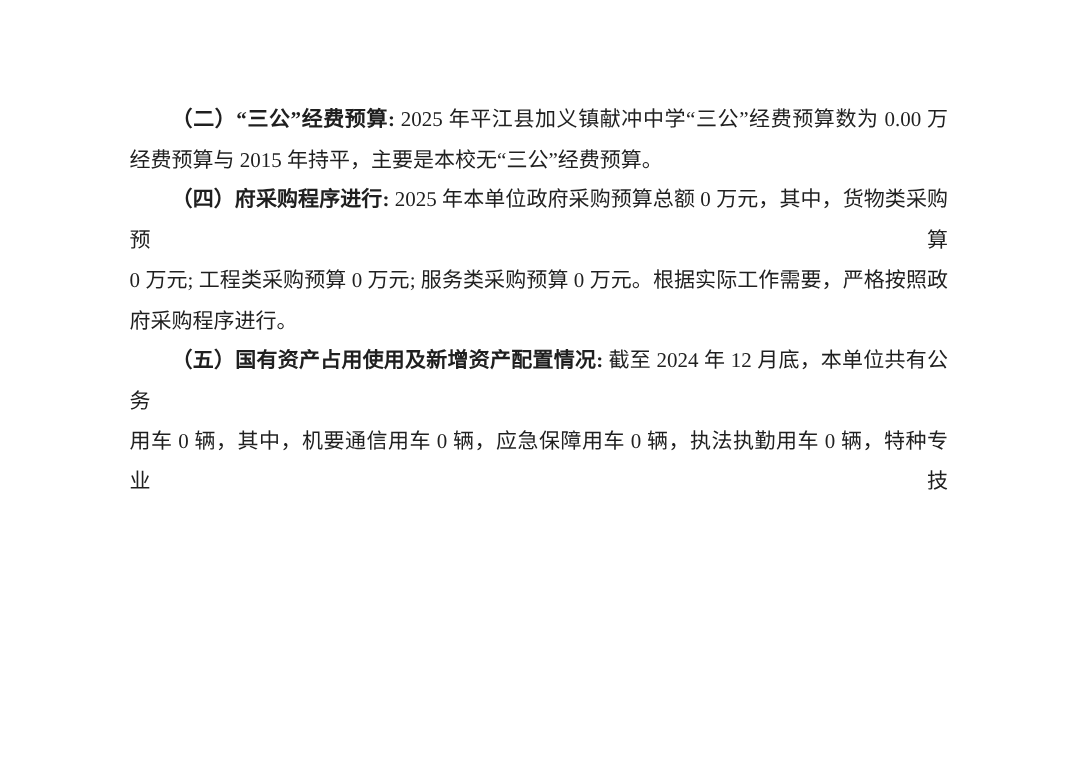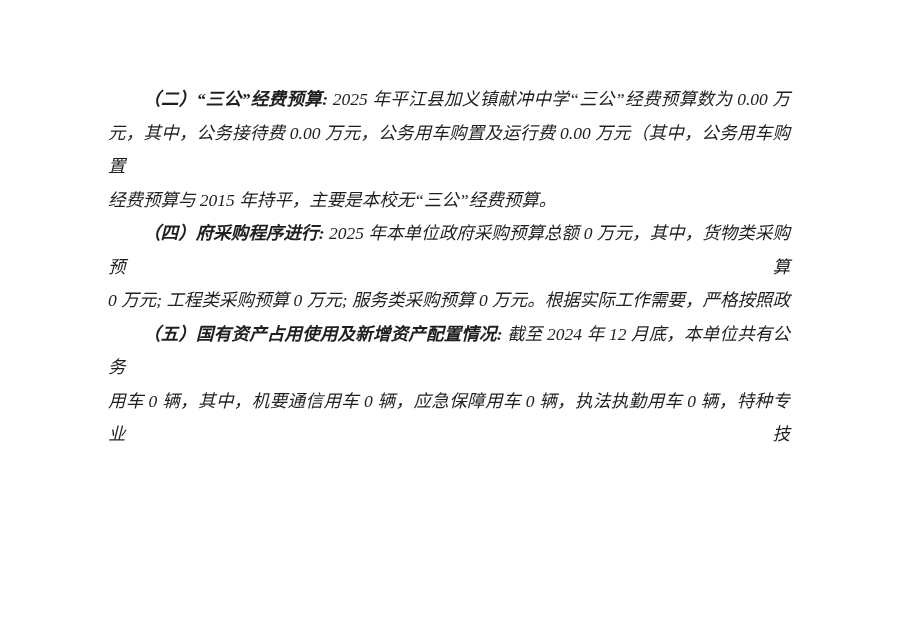--- a/index.html
+++ b/index.html
@@ -20,49 +20,48 @@
     position: absolute;
     left: 108px;
     top: 83px;
     width: 682px;
     font-size: 17.5px;
     line-height: 33.5px;
   }
   .line {
     text-align: justify;
     text-justify: inter-ideograph;
-    font-style: italic;
   }
   
   .line.j {
     text-align-last: justify;
   }
   .line.indent {
     text-indent: 2em;
   }
   .b {
     font-weight: bold;
   }
 </style>
 </head>
 <body>
 
 <div class="page">
   <div class="text-block">
 
     <div class="para">
       <div class="line j indent"><span class="b">（二）“三公”经费预算:</span><span> 2025 年平江县加义镇献冲中学“三公”经费预算数为 0.00 万</span></div>
-      <div class="line j"><span>元，其中，公务接待费 0.00 万元，公务用车购置及运行费 0.00 万元（其中，公务用车购置</span></div>
       <div class="line"><span>经费预算与 2015 年持平，主要是本校无“三公”经费预算。</span></div>
     </div>
 
 
     <div class="para">
       <div class="line j indent"><span class="b">（四）府采购程序进行:</span><span> 2025 年本单位政府采购预算总额 0 万元，其中，货物类采购预算</span></div>
       <div class="line j"><span>0 万元; 工程类采购预算 0 万元; 服务类采购预算 0 万元。根据实际工作需要，严格按照政</span></div>
+      <div class="line"><span>府采购程序进行。</span></div>
     </div>
 
     <div class="para">
       <div class="line j indent"><span class="b">（五）国有资产占用使用及新增资产配置情况:</span><span> 截至 2024 年 12 月底，本单位共有公务</span></div>
       <div class="line j"><span>用车 0 辆，其中，机要通信用车 0 辆，应急保障用车 0 辆，执法执勤用车 0 辆，特种专业技</span></div>
 
     </div>
 
   </div>
 </div>

